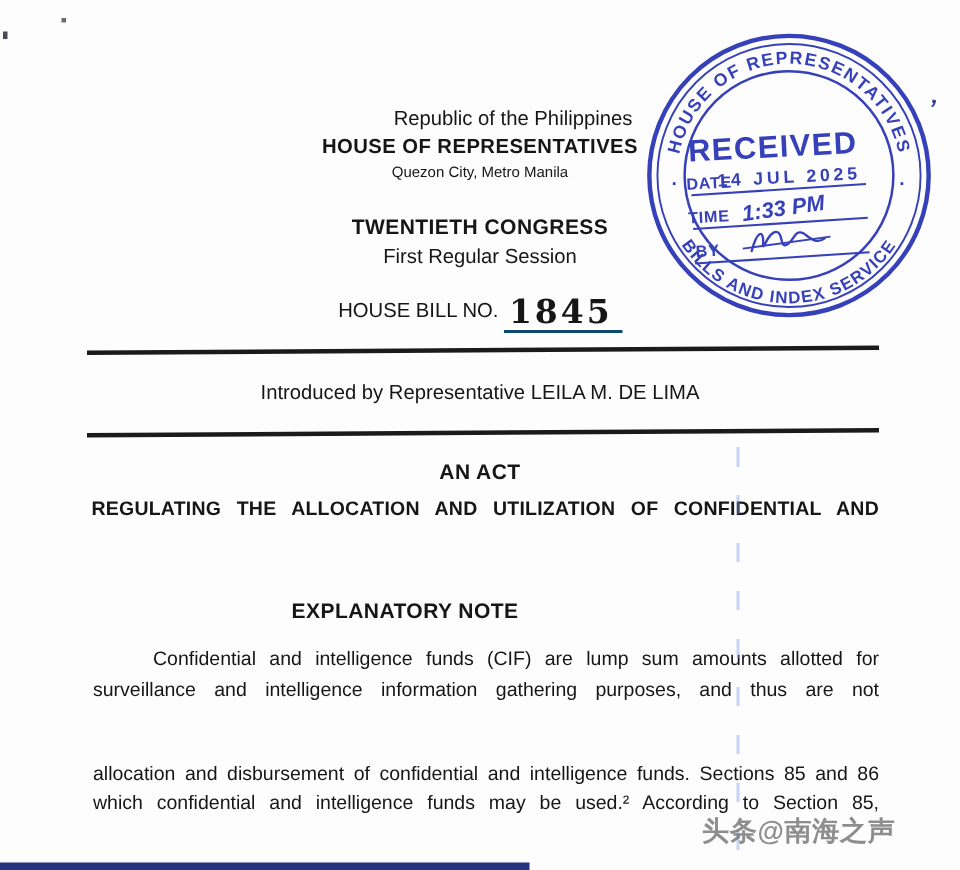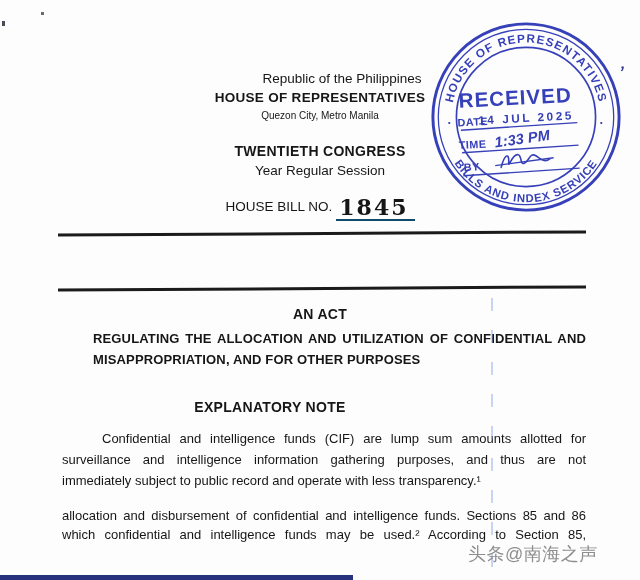--- a/index.html
+++ b/index.html
@@ -27,57 +27,57 @@
   
   .rule{position:absolute;left:58px;width:528px;height:2.6px;background:#1b1b1b;transform:rotate(-.35deg);}
   .rule1{top:232px;}
   .rule2{top:287px;}
   
   .introduced{position:absolute;top:254px;left:0;width:640px;text-align:center;font-size:13.5px;line-height:16px;}
   .actHeading{position:absolute;top:306px;left:0;width:640px;text-align:center;font-size:14px;font-weight:bold;letter-spacing:.3px;}
   .noteHeading{position:absolute;top:399px;left:0;width:540px;text-align:center;font-size:14px;font-weight:bold;letter-spacing:.3px;}
   
   .titleBlock{position:absolute;top:328px;left:61px;width:525px;font-weight:bold;font-size:13px;letter-spacing:.15px;}
-  .titleBlock .jl{line-height:21px;margin-left:32px;}
+  .titleBlock .jl{line-height:21px;}
   .para{position:absolute;left:62px;width:524px;font-size:13px;}
   .p1{top:428px;} .p1 .jl{line-height:21px;}
   .p2{top:506px;} .p2 .jl{line-height:19px;}
   .jl.just{text-align:justify;text-align-last:justify;}
   .jl.left{text-align:left;}
   .jl.indent{padding-left:40px;}
   
   .stamp{position:absolute;left:428px;top:19px;width:196px;height:196px;
          mix-blend-mode:multiply;opacity:.95;}
   .stamp svg{display:block;}
   
   .penTick{position:absolute;left:619px;top:63px;color:#3a3f8f;font-size:17px;font-weight:bold;transform:rotate(14deg);}
   .speck1{position:absolute;left:2px;top:21px;width:3px;height:5px;background:#4a4a55;}
   .speck2{position:absolute;left:41px;top:12px;width:3px;height:3px;background:#6a6a72;}
   .blueStreak{position:absolute;left:491px;top:298px;width:2px;height:282px;
     background:repeating-linear-gradient(180deg, rgba(120,158,228,.42) 0 13px, rgba(120,158,228,0) 13px 32px);}
   .footerBar{position:absolute;left:0;top:575px;width:353px;height:5px;background:#26327b;}
   
-  .watermark{position:absolute;left:468px;top:542px;font-size:18px;font-weight:normal;
+  .watermark{position:absolute;left:468px;top:542px;font-size:18px;font-weight:bold;
     letter-spacing:.5px;color:rgba(104,104,104,.75);white-space:nowrap;}
 </style>
 </head>
 <body>
 
 <div class="page">
 
   <div class="speck1"></div>
   <div class="speck2"></div>
 
   <div class="hdr">
     <div class="l1">Republic of the Philippines</div>
     <div class="l2">HOUSE OF REPRESENTATIVES</div>
     <div class="l3">Quezon City, Metro Manila</div>
     <div class="sp1"></div>
     <div class="l4">TWENTIETH CONGRESS</div>
-    <div class="l5">Year Regular Session</div>
+    <div class="l5">First Regular Session</div>
     <div class="sp2"></div>
     <div class="billrow"><span>HOUSE BILL NO.</span><span class="billnum">1845</span></div>
   </div>
 
   <div class="stamp">
     <svg viewBox="0 0 200 200" width="196" height="196">
       <defs>
         <path id="arcTop" d="M 24,100 A 76 76 0 1 1 176,100"></path>
         <path id="arcBottom" d="M 18.25,129.75 A 87 87 0 0 0 181.75,129.75"></path>
       </defs>
@@ -107,34 +107,33 @@
         <path d="M 72,150 C 76,137 81,135 80,145 C 79,153 84,136 90,138 C 94,139 91,149 96,147 C 101,145 102,136 108,140 C 112,143 116,148 122,144" stroke="#2b35b5" stroke-width="1.6" fill="none" stroke-linecap="round"></path>
         <path d="M 66,148 L 126,143" stroke="#2b35b5" stroke-width="1.3" fill="none"></path>
         <path d="M 33,156.5 L 152,155" stroke="#2b35b5" stroke-width="1.4"></path>
       </g>
     </svg>
   </div>
 
   <div class="penTick">’</div>
 
   <div class="rule rule1"></div>
+  <div class="introduced">Introduced by Representative LEILA M. DE LIMA</div>
   <div class="rule rule2"></div>
 
   <div class="actHeading">AN ACT</div>
   <div class="titleBlock">
     <div class="jl just">REGULATING THE ALLOCATION AND UTILIZATION OF CONFIDENTIAL AND</div>
-    <div class="jl left">MISAPPROPRIATION, AND FOR OTHER PURPOSES</div>
   </div>
 
   <div class="noteHeading">EXPLANATORY NOTE</div>
 
   <div class="para p1">
     <div class="jl just indent">Confidential and intelligence funds (CIF) are lump sum amounts allotted for</div>
     <div class="jl just">surveillance and intelligence information gathering purposes, and thus are not</div>
-    <div class="jl left">immediately subject to public record and operate with less transparency.¹</div>
   </div>
 
   <div class="para p2">
     <div class="jl just">allocation and disbursement of confidential and intelligence funds. Sections 85 and 86</div>
     <div class="jl just">which confidential and intelligence funds may be used.² According to Section 85,</div>
   </div>
 
   <div class="blueStreak"></div>
   <div class="footerBar"></div>
 

